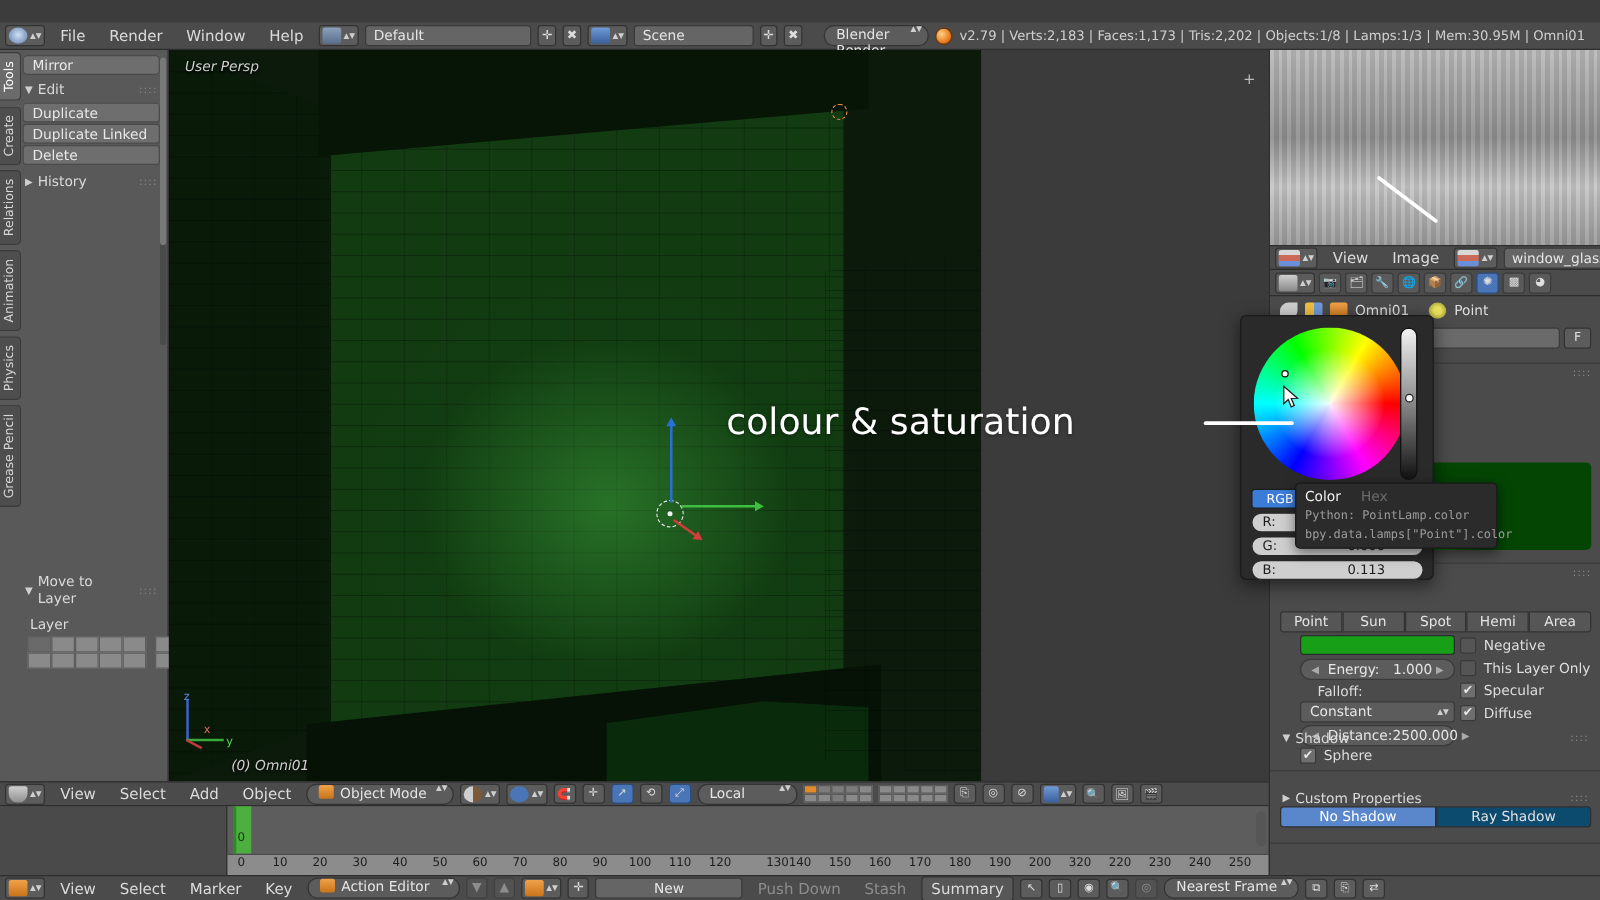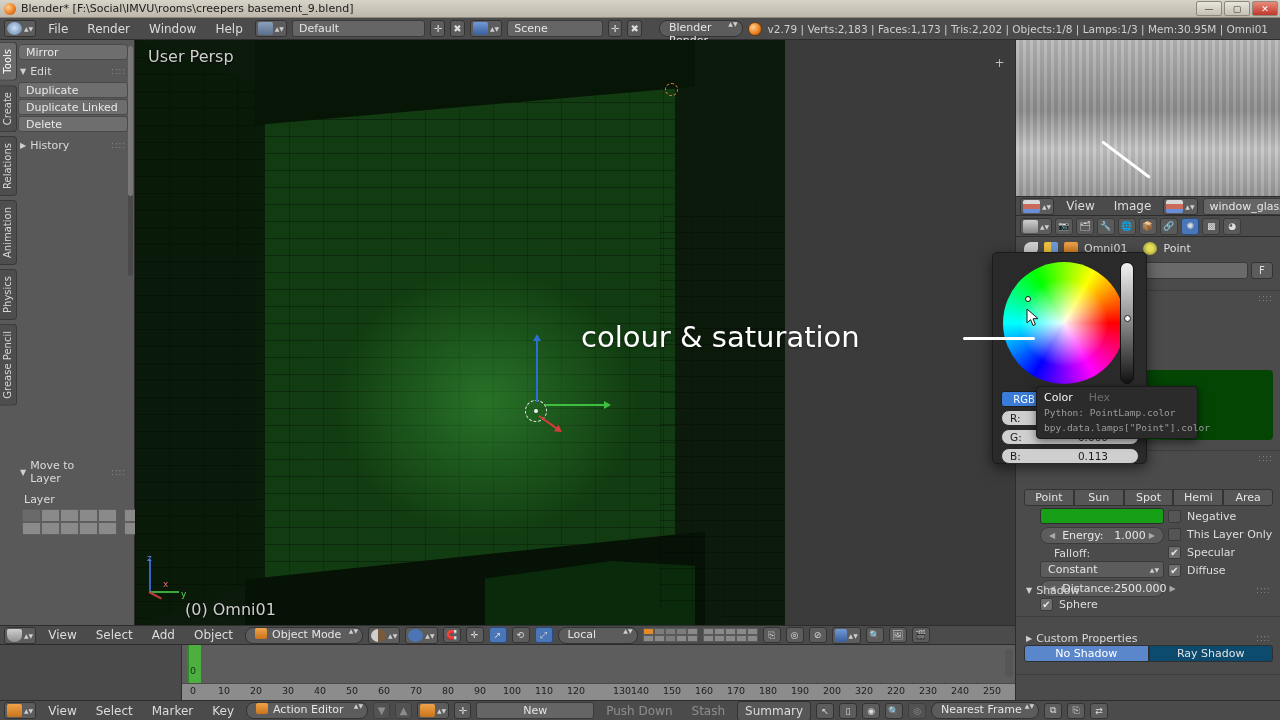--- a/index.html
+++ b/index.html
@@ -159,21 +159,21 @@
       linear-gradient(90deg, rgba(0,0,0,.2) 1px, transparent 1px);
     background-size: 32px 16px, 32px 16px;
     clip-path: polygon(0 4%, 100% 0, 100% 100%, 0 96%);
   }
   .step {
     position: absolute; left: 350px; bottom: 0; width: 210px; height: 80px;
     background: #0a2a0c; clip-path: polygon(0 100%, 0 42%, 60% 20%, 100% 26%, 100% 100%);
   }
   .vp-empty { position: absolute; left: 650px; top: 0; right: 0; bottom: 0; background: #3b3b3b; }
   .vp-label {
-    position: absolute; font-size: 16px; color: #cfcfcf; text-shadow: 0 1px 2px #000;
+    position: absolute; font-size: 11px; color: #cfcfcf; text-shadow: 0 1px 2px #000; font-style: italic;
   }
   .lamp-widget {
     position: absolute; left: 390px; top: 360px; width: 22px; height: 22px;
     border: 1.5px dashed #e8e8e8; border-radius: 50%;
   }
   .lamp-widget::after {
     content: ""; position: absolute; left: 8px; top: 8px; width: 4px; height: 4px;
     background: #f0f0f0; border-radius: 50%;
   }
   .axis-z {
@@ -418,29 +418,20 @@
   .leader-obj {
     left: 1102px; top: 140px; width: 60px; transform: rotate(37deg); transform-origin: left center;
   }
   .leader-col { left: 963px; top: 337px; width: 72px; }
 </style>
 </head>
 <body>
 
 <div id="app">
 
-  <div class="titlebar">
-    <span class="tb-icon"></span>
-    <span class="tb-text">Blender* [F:\Social\IMVU\rooms\creepers basement_9.blend]</span>
-    <div class="win-buttons">
-      <div class="win-btn">—</div>
-      <div class="win-btn">▢</div>
-      <div class="win-btn close">✕</div>
-    </div>
-  </div>
 
   <div class="topbar">
     <div class="hdr-ico-btn">
       <span class="sq-ico info"></span>
       <span class="spin">▲▼</span>
     </div>
     <div class="menu-item">File</div>
     <div class="menu-item">Render</div>
     <div class="menu-item">Window</div>
     <div class="menu-item">Help</div>

